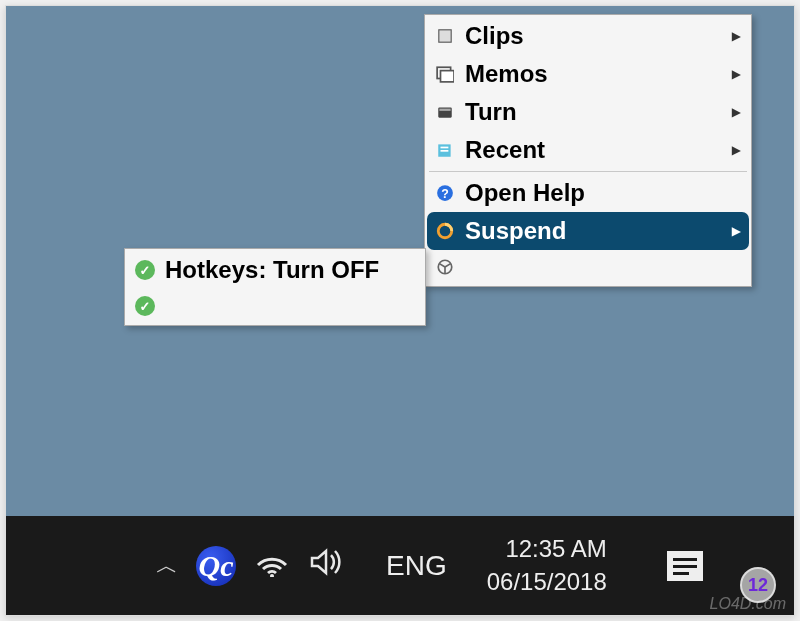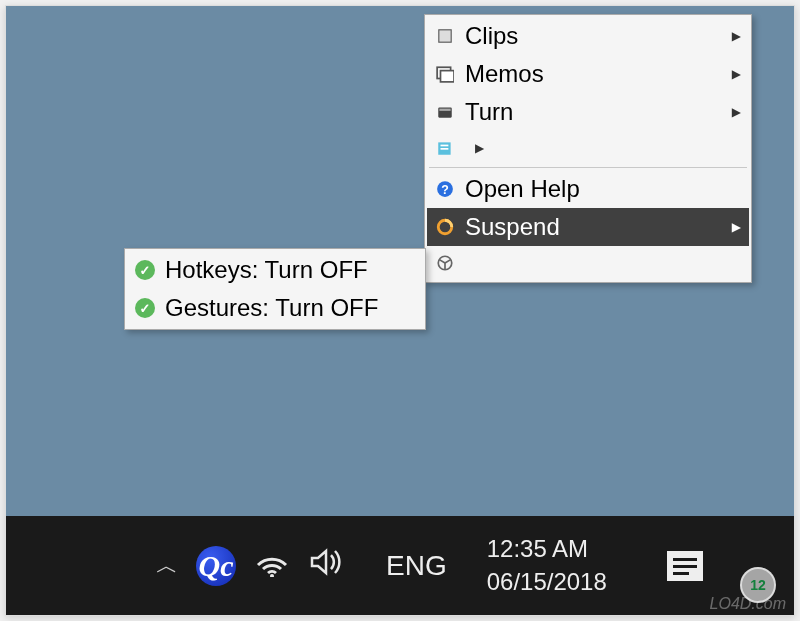--- a/index.html
+++ b/index.html
@@ -34,35 +34,36 @@
       left: 418px; top: 8px;
       width: 328px;
     }
     .menu-item {
       display: flex; align-items: center;
       padding: 5px 8px 5px 6px;
       position: relative;
       cursor: default;
     }
     .menu-item.highlight {
-      background: #404040;
+      background: #0c4a6e;
       color: #fff;
+      border-radius: 7px;
     }
     .menu-sep {
       height: 1px; background: #c8c8c8;
       margin: 2px 2px;
     }
     .menu-icon {
       width: 24px; height: 24px;
       display: inline-flex; align-items: center; justify-content: center;
       margin-right: 8px;
       font-size: 16px;
       flex-shrink: 0;
     }
-    .menu-label { flex: 1; }
+    .menu-label { flex: 1; font-weight: bold; }
     .menu-arrow {
       font-size: 12px; color: #333;
       margin-left: 10px;
     }
     .menu-item.highlight .menu-arrow { color: #fff; }
     
     .sub-menu {
       left: 118px; top: 242px;
       width: 302px;
     }
@@ -96,21 +97,21 @@
       font-style: italic; font-family: "Times New Roman", serif;
       font-weight: bold; font-size: 30px; color: #fff;
     }
     .wifi-icon, .speaker-icon {
       font-size: 30px; color: #e8e8e8;
     }
     .lang {
       font-size: 28px; color: #eee; margin-left: 24px;
     }
     .clock {
-      margin-left: 40px; text-align: left;
+      margin-left: 40px; text-align: right;
       font-size: 24px; color: #eee; line-height: 1.35;
     }
     .action-center {
       margin-left: 60px;
       width: 36px; height: 30px;
       background: #eee;
       position: relative;
     }
     .action-center::before, .action-center::after {
       content: ""; position: absolute; left: 6px; right: 6px;
@@ -125,21 +126,21 @@
     
     .watermark {
       position: absolute; right: 8px; bottom: 2px;
       color: rgba(255,255,255,0.35); font-size: 16px; font-style: italic;
     }
     .badge {
       position: absolute; right: 18px; bottom: 12px;
       width: 36px; height: 36px; border-radius: 50%;
       background: rgba(200,200,200,0.8);
       display: flex; align-items: center; justify-content: center;
-      font-size: 14px; color: #15803d; font-weight: 600;
+      font-size: 18px; color: #6d28d9; font-weight: 600;
       border: 2px solid rgba(255,255,255,0.6);
     }
     
     svg.pic { width: 18px; height: 18px; }
   </style>
 </head>
 <body>
 
 <div class="screenshot">
   <div class="desktop"></div>
@@ -176,20 +177,21 @@
       <span class="menu-arrow">▶</span>
     </div>
     <div class="menu-item">
       <span class="menu-icon">
         <svg class="pic" viewBox="0 0 16 16">
             <rect x="2" y="3" width="11" height="11" fill="#5bc0de"></rect>
             <rect x="4" y="5" width="7" height="1.5" fill="#fff"></rect>
             <rect x="4" y="8" width="7" height="1.5" fill="#fff"></rect>
           </svg>
       </span>
+      <span class="menu-label">Recent</span>
       <span class="menu-arrow">▶</span>
     </div>
     <div class="menu-sep"></div>
     <div class="menu-item">
       <span class="menu-icon">
         <svg class="pic" viewBox="0 0 16 16">
             <circle cx="8" cy="8" r="7" fill="#2a6fe0"></circle>
             <text x="8" y="12" text-anchor="middle" font-size="11" fill="#fff" font-weight="bold">?</text>
           </svg>
       </span>
@@ -219,21 +221,20 @@
     <div class="menu-item">
       <span class="menu-icon">
         <span class="check-icon">✓</span>
       </span>
       <span class="menu-label">Hotkeys: Turn OFF</span>
     </div>
     <div class="menu-item">
       <span class="menu-icon">
         <span class="check-icon">✓</span>
       </span>
-      <span class="menu-label">Gestures: Turn OFF</span>
     </div>
   </div>
 
   <div class="taskbar">
     <div class="tray">
       <span class="tray-chevron">︿</span>
       <span class="qc-icon">
         <span>Qc</span>
       </span>
       <span class="wifi-icon">

